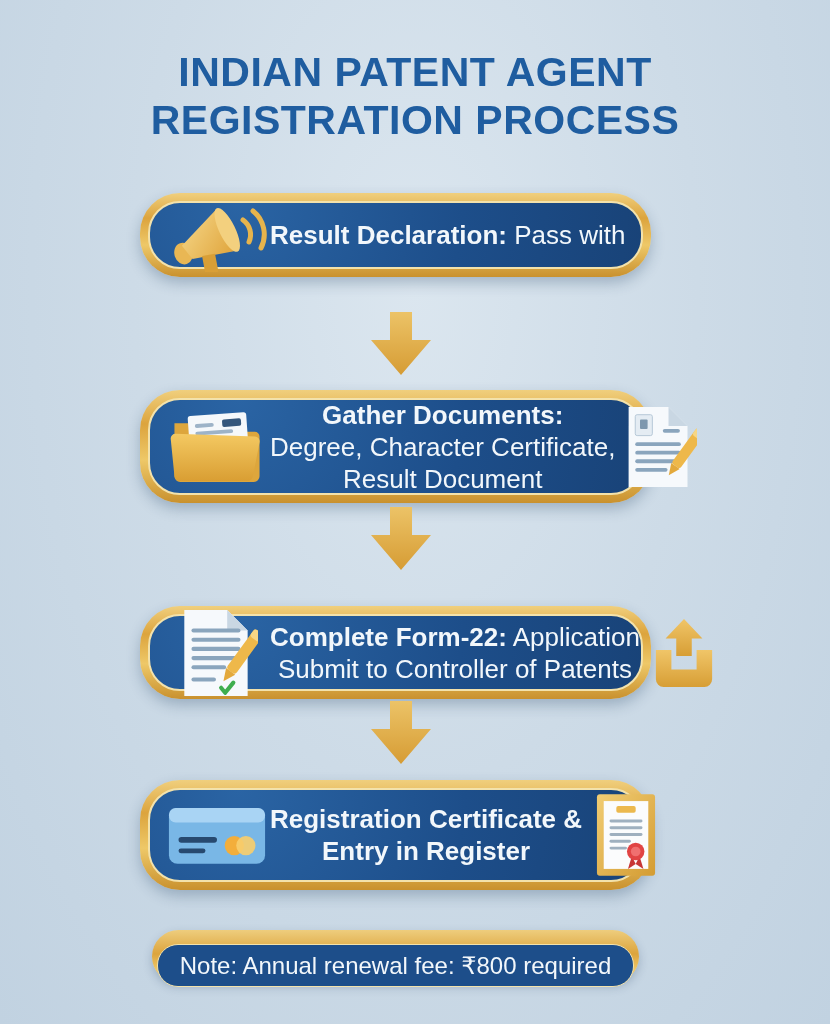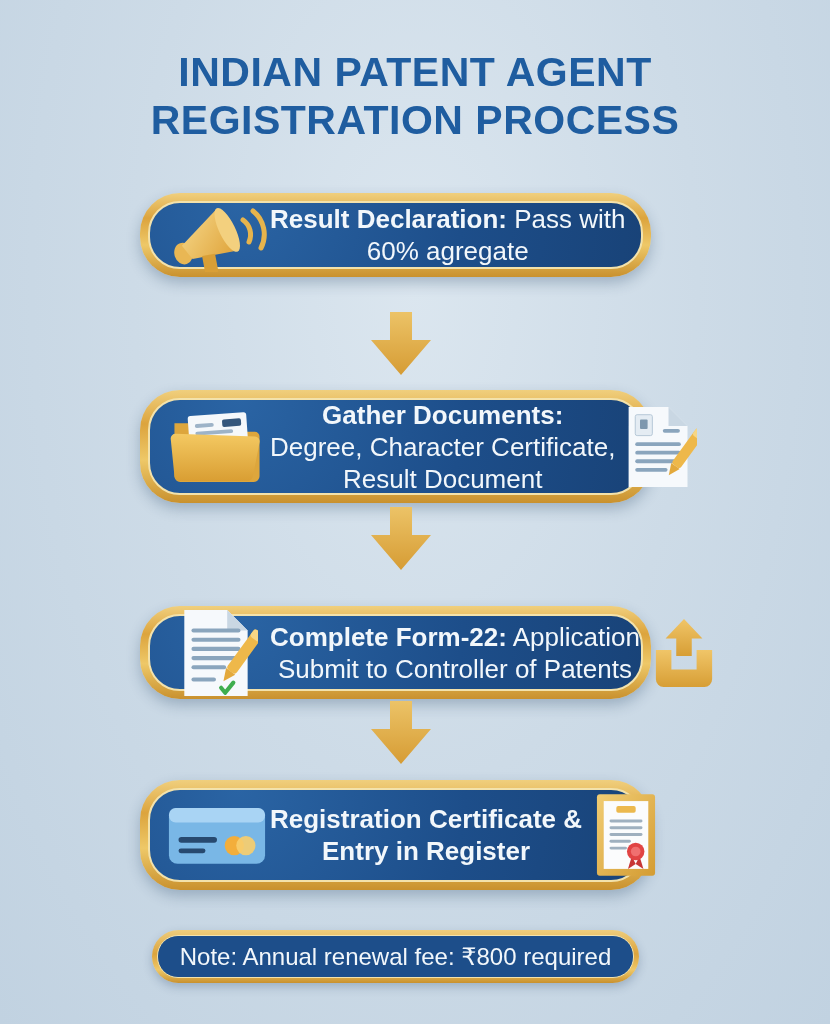--- a/index.html
+++ b/index.html
@@ -49,21 +49,21 @@
   .note {
     position:absolute; top:930px; left:152px; width:487px; height:53px;
     background: linear-gradient(180deg,#eecd7d 0%, #dca43d 45%, #efc868 75%, #c9912e 100%);
     border-radius:27px; padding:5px; box-sizing:border-box;
     box-shadow:0 4px 10px rgba(30,60,95,.25);
   }
   .note-inner {
     height:100%; border-radius:21px; border:1px solid #f3e2ab; box-sizing:border-box;
     background:#1d4e8a;
     display:flex; align-items:center; justify-content:center;
-    color:#f2f7fb; font-size:24px;
+    color:#f2f7fb; font-size:24px;margin-top:9px;
   }
 </style>
 </head>
 <body>
 
 <div class="canvas">
 
   <div class="title">
     <div>INDIAN PATENT AGENT</div>
     <div>REGISTRATION PROCESS</div>
@@ -84,21 +84,20 @@
             <path d="M14 38 L58 14 L67 60 L20 54 Z" fill="url(#g-mega)"></path>
             <ellipse cx="62" cy="37" rx="8" ry="24" fill="#f3d07e" transform="rotate(-8 62 37)"></ellipse>
             <path d="M30 54 l13 2 l-2 16 a4 4 0 0 1 -5 3 l-5 -1 a4 4 0 0 1 -3 -5 Z" fill="#d99f36"></path>
           </g>
           <path d="M76 22 a18 18 0 0 1 6 22" stroke="#e7b44c" stroke-width="5" fill="none" stroke-linecap="round"></path>
           <path d="M86 13 a30 30 0 0 1 8 37" stroke="#e7b44c" stroke-width="5" fill="none" stroke-linecap="round"></path>
         </svg>
       </div>
       <div class="step-text">
         <span class="line"><span class="b">Result Declaration:</span><span> Pass with</span></span>
-        <span class="line"><span class="b"></span><span>60% agregate</span></span>
       </div>
       <div class="spacer" style="width:36px"></div>
     </div>
   </div>
 
   <svg class="arrow" id="arrow1" viewBox="0 0 64 64">
     <defs>
         <linearGradient id="g-ar1" x1="0" y1="0" x2="0" y2="1">
       <stop offset="0" stop-color="#ecc367"></stop>
           <stop offset="1" stop-color="#d69c34"></stop>

